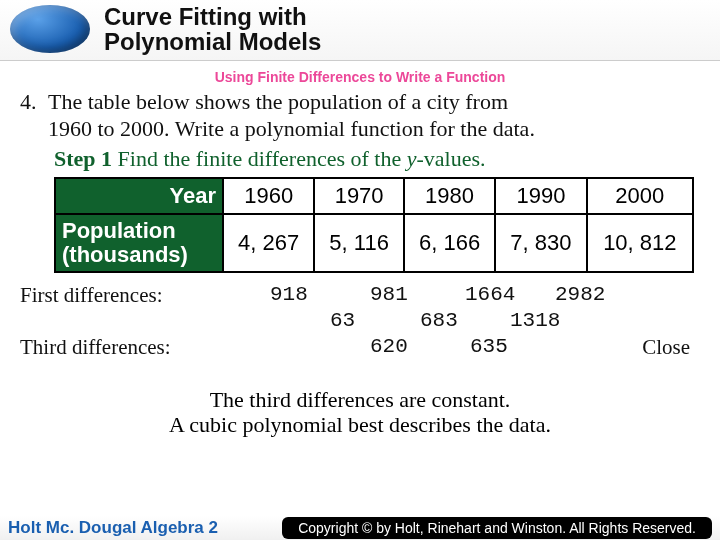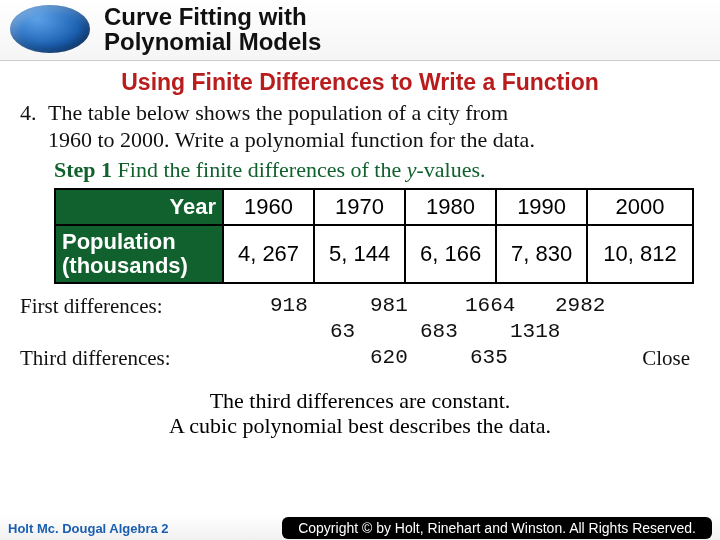--- a/index.html
+++ b/index.html
@@ -1,39 +1,39 @@
 <!DOCTYPE html>
 <html><head>
 <meta charset="utf-8">
 <style>
   * { box-sizing: border-box; margin: 0; padding: 0; }
   body { width: 720px; height: 540px; background: #fff; font-family: Arial, sans-serif; overflow: hidden; position: relative; }
   .header { background: linear-gradient(#fff 0%, #f5f5f5 100%); padding: 4px 0 6px 0; display: flex; align-items: center; border-bottom: 1px solid #ccc; }
   .oval { width: 80px; height: 48px; background: radial-gradient(ellipse at 35% 30%, #5aa0e8 0%, #1a5fb0 60%, #103d75 100%); border-radius: 50%; margin-left: 10px; box-shadow: inset -4px -4px 10px rgba(0,0,0,0.3), inset 4px 4px 10px rgba(255,255,255,0.3); }
   .title { font-family: Arial Black, Arial, sans-serif; font-weight: 900; font-size: 24px; color: #111; margin-left: 14px; line-height: 1.05; }
-  .subtitle { font-family: Arial Black, Arial, sans-serif; font-weight: 900; font-size: 23px; color: #b91c1c; text-align: center; margin: 8px 0 4px; }
+  .subtitle { font-family: Arial Black, Arial, sans-serif; font-weight: 900; font-size: 14px; color: #ec4899; text-align: center; margin: 8px 0 4px; }
   .content { padding: 0 20px; }
   .problem { font-family: 'Times New Roman', serif; font-size: 22px; color: #111; line-height: 1.2; }
   .pnum { display: inline-block; width: 28px; }
   .step1 { font-family: 'Times New Roman', serif; font-size: 22px; color: #10612d; margin: 4px 0 4px 34px; line-height: 1.2; }
   .stepbold { font-weight: bold; }
   .ital { font-style: italic; }
   .tablewrap { margin: 2px 0 0 34px; width: 640px; }
   table { border-collapse: collapse; width: 100%; }
   td { border: 2px solid #000; text-align: center; font-size: 22px; padding: 4px 6px; font-family: Arial, sans-serif; }
   td.rowlabel { background: #10612d; color: #fff; font-weight: bold; text-align: right; width: 168px; }
   td.rowlabel2 { background: #10612d; color: #fff; font-weight: bold; text-align: left; width: 168px; line-height: 1.1; }
   .diffs { font-family: 'Times New Roman', serif; font-size: 21px; color: #111; margin-top: 10px; position: relative; height: 86px; }
   .difflabel { position: absolute; left: 0; text-align: right; }
   .d1 { top: 0; } .d2 { top: 26px; } .d3 { top: 52px; }
   .diffval { position: absolute; font-family: Liberation Mono, monospace; font-size: 21px; }
   .closetxt { position: absolute; right: 10px; top: 52px; font-family: 'Times New Roman', serif; font-size: 21px; }
-  .conclusion { font-family: 'Times New Roman', serif; font-size: 22px; text-align: center; margin-top: 8px; line-height: 1.15; }
+  .conclusion { font-family: 'Times New Roman', serif; font-size: 22px; text-align: center; margin-top: 18px; line-height: 1.15; }
   .footer { position: absolute; bottom: 0; left: 0; right: 0; height: 24px; display: flex; align-items: center; justify-content: space-between; padding: 0 8px; background: linear-gradient(#fff, #f0f0f0); font-size: 12px; }
-  .footleft { font-family: Verdana, sans-serif; color: #1a5fb0; font-weight: bold; font-size: 13px; }
+  .footleft { font-family: Verdana, sans-serif; color: #1a5fb0; font-weight: bold; font-size: 17px; }
   .footright { background: #000; color: #fff; font-size: 14px; padding: 3px 16px; border-radius: 6px; font-family: Arial, sans-serif; }
 </style>
 </head>
 <body>
 
 <div class="header">
   <div class="oval"></div>
   <div class="title">
     <div>Curve Fitting with</div>
     <div>Polynomial Models</div>
@@ -59,21 +59,21 @@
         <td class="rowlabel">Year</td>
         <td>1960</td>
         <td>1970</td>
         <td>1980</td>
         <td>1990</td>
         <td>2000</td>
       </tr>
       <tr>
         <td class="rowlabel2"><span>Population</span><br><span>(thousands)</span></td>
         <td>4, 267</td>
-        <td>5, 144</td>
+        <td>5, 116</td>
         <td>6, 166</td>
         <td>7, 830</td>
         <td>10, 812</td>
       </tr>
     </tbody>
       </table>
   </div>
 
   <div class="diffs">
     <div class="difflabel d1">First differences:</div>

